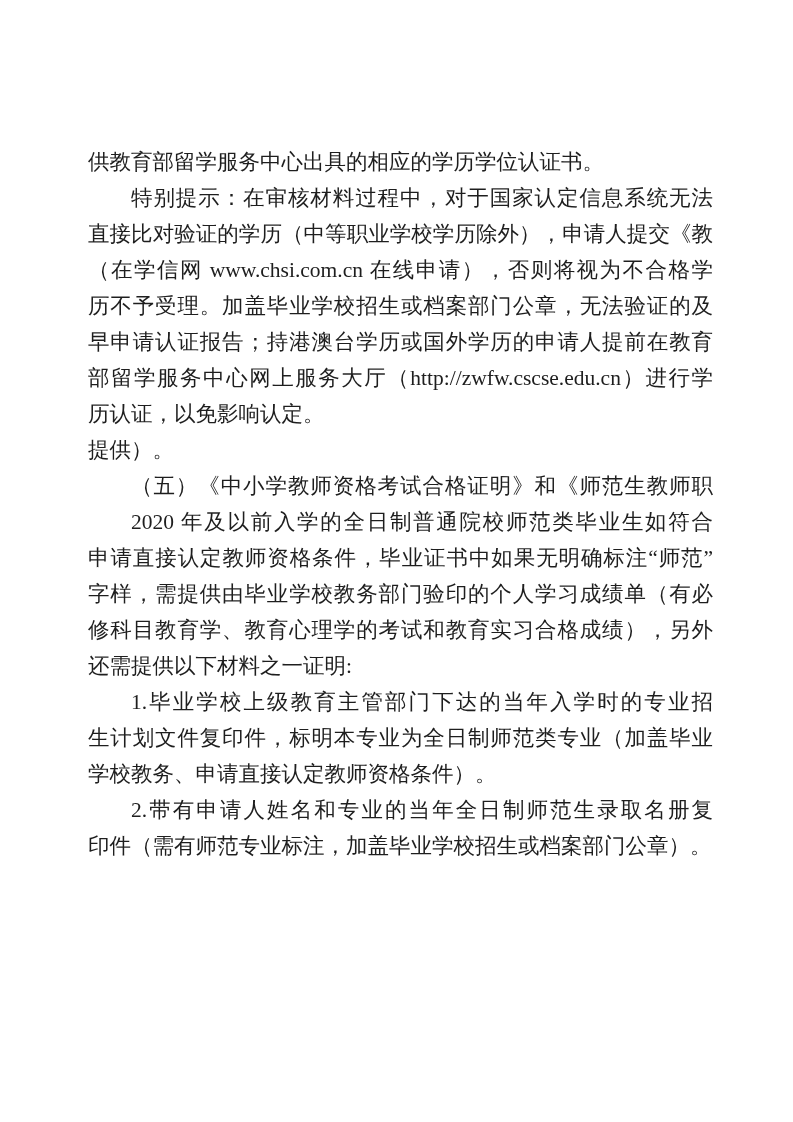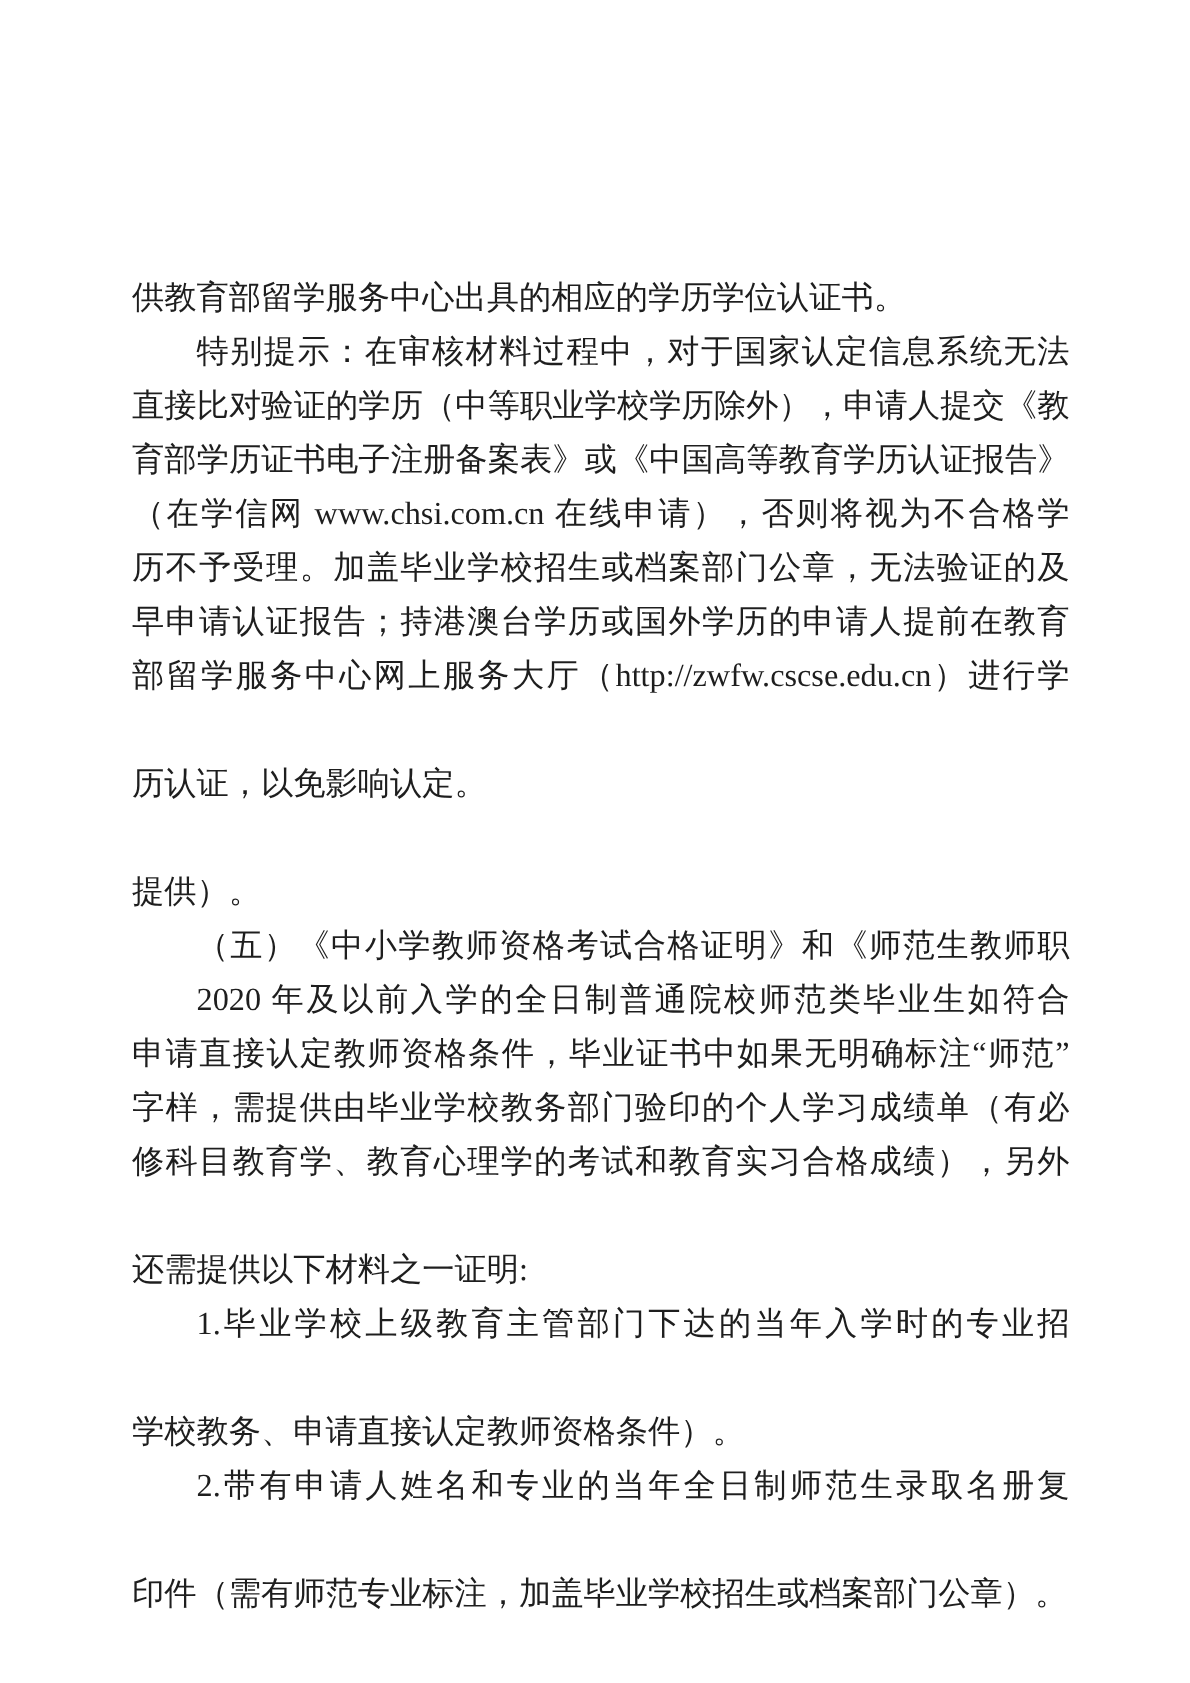--- a/index.html
+++ b/index.html
@@ -30,45 +30,44 @@
     white-space: normal;
   }
   .fill {
     text-align: justify;
     text-align-last: justify;
     text-justify: inter-character;
   }
   .last {
     text-align: left;
     text-align-last: left;
-    margin-top: 36px;
   }
   .indent {
     padding-left: 43px;
   }
 </style>
 </head>
 <body>
 
 <div class="page">
   <div class="doc-body" style="color: rgb(30, 30, 30);">
       <div class="line last">供教育部留学服务中心出具的相应的学历学位认证书。</div>
       <div class="line indent fill">特别提示：在审核材料过程中，对于国家认定信息系统无法</div>
       <div class="line fill">直接比对验证的学历（中等职业学校学历除外），申请人提交《教</div>
-      <div class="line fill">育部学历证书电子注册备案表》或《中国高等教育学历认证报告》</div>
       <div class="line fill">（在学信网 www.chsi.com.cn 在线申请），否则将视为不合格学</div>
       <div class="line fill">历不予受理。加盖毕业学校招生或档案部门公章，无法验证的及</div>
       <div class="line fill">早申请认证报告；持港澳台学历或国外学历的申请人提前在教育</div>
       <div class="line fill">部留学服务中心网上服务大厅（http://zwfw.cscse.edu.cn）进行学</div>
       <div class="line last">历认证，以免影响认定。</div>
       <div class="line last">提供）。</div>
       <div class="line indent fill">（五）《中小学教师资格考试合格证明》和《师范生教师职</div>
       <div class="line indent fill">2020 年及以前入学的全日制普通院校师范类毕业生如符合</div>
       <div class="line fill">申请直接认定教师资格条件，毕业证书中如果无明确标注“师范”</div>
       <div class="line fill">字样，需提供由毕业学校教务部门验印的个人学习成绩单（有必</div>
       <div class="line fill">修科目教育学、教育心理学的考试和教育实习合格成绩），另外</div>
       <div class="line last">还需提供以下材料之一证明:</div>
       <div class="line indent fill">1.毕业学校上级教育主管部门下达的当年入学时的专业招</div>
+      <div class="line fill">生计划文件复印件，标明本专业为全日制师范类专业（加盖毕业</div>
       <div class="line last">学校教务、申请直接认定教师资格条件）。</div>
       <div class="line indent fill">2.带有申请人姓名和专业的当年全日制师范生录取名册复</div>
       <div class="line last">印件（需有师范专业标注，加盖毕业学校招生或档案部门公章）。</div>
     </div>
 </div>
 
 </body></html>

